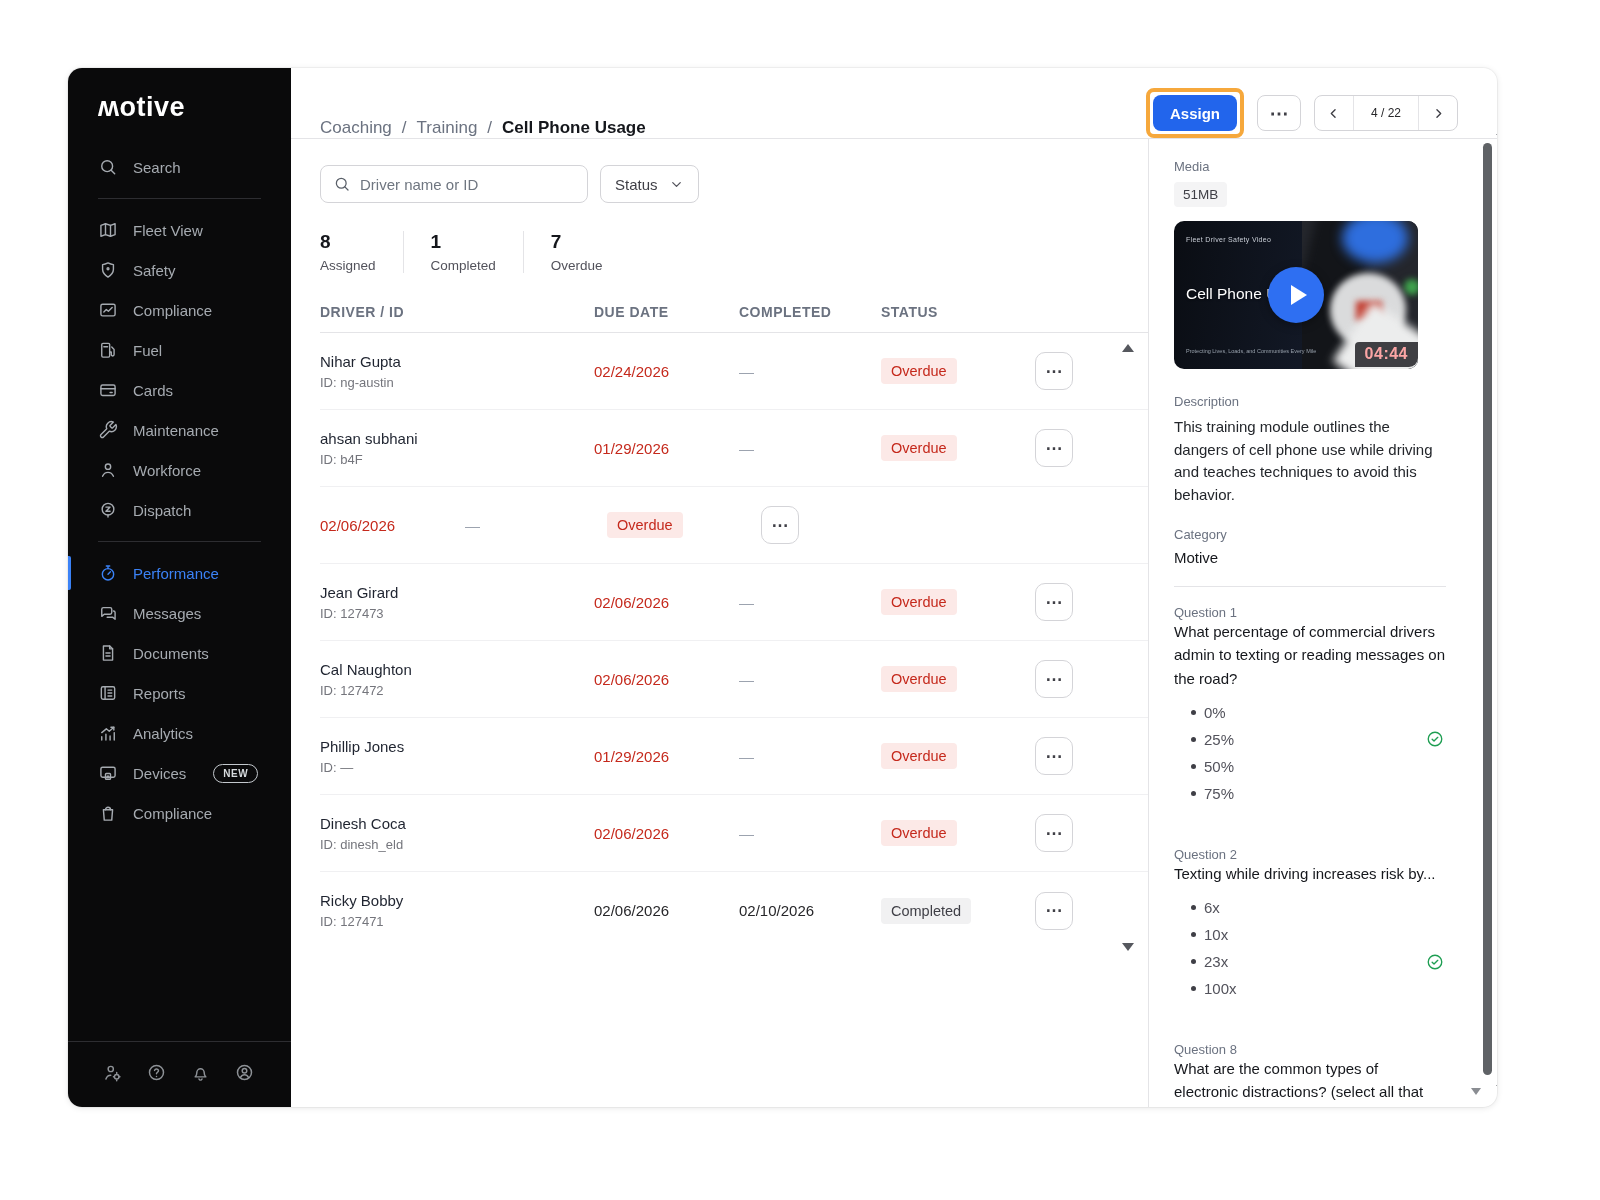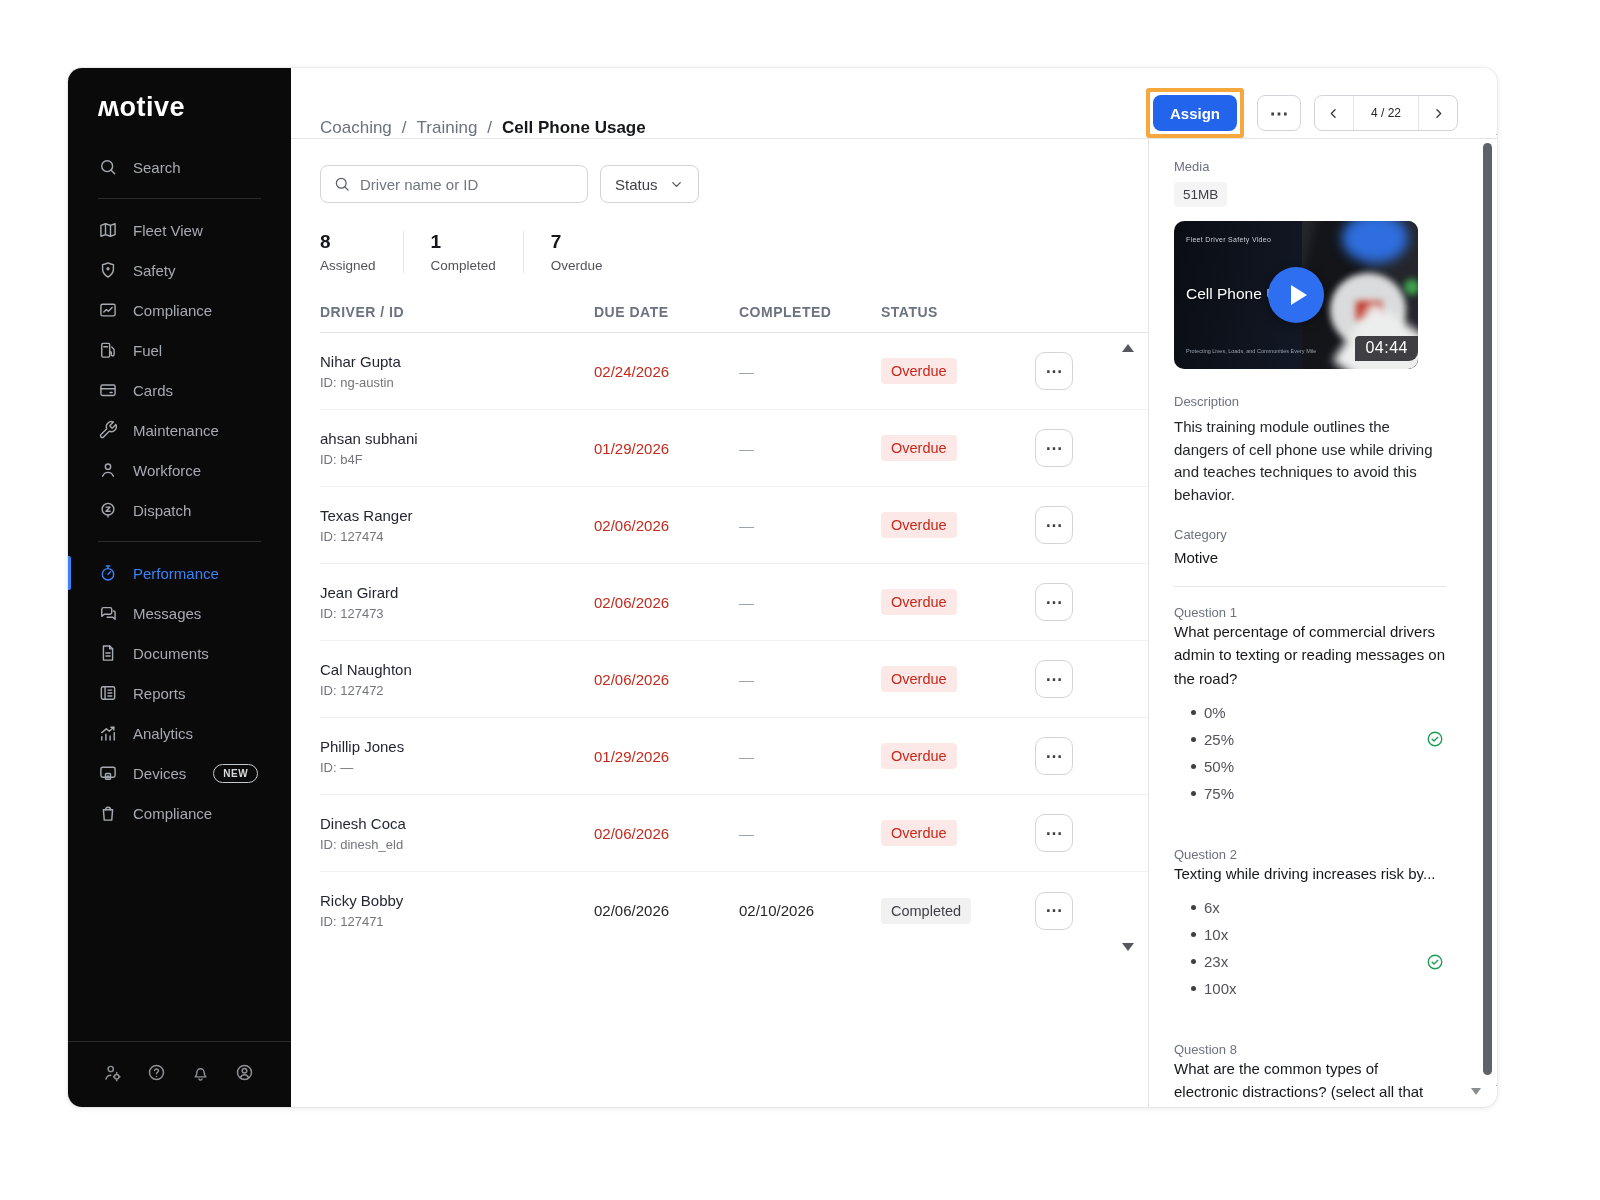--- a/index.html
+++ b/index.html
@@ -21,21 +21,21 @@
   .newpill{border:1.5px solid #c3c8cd;color:#d8dcdf;font-size:10px;font-weight:700;border-radius:999px;padding:3px 9px;letter-spacing:.5px;margin-left:12px}
   .sfooter{position:absolute;left:0;right:0;bottom:0;border-top:1px solid #2d2d31;display:flex;justify-content:space-between;padding:20px 36px 24px 34px;color:#8d9196}
   .sfooter .sicon svg{width:21px;height:21px}
 
   
   .right{flex:1;display:flex;flex-direction:column;min-width:0}
   .mheader{height:70px;flex-shrink:0;display:flex;align-items:flex-end;padding:0 39px 0 29px}
   .breadcrumb{display:flex;align-items:center;gap:10px;font-size:17px;color:#6b7280}
   .bc-current{color:#15171c;font-weight:700}
   .hcontrols{margin-left:auto;display:flex;align-items:center;gap:13px}
-  .assign-ring{border:4px solid #F6A83C;border-radius:3px;padding:3px;background:#fff}
+  .assign-ring{border:4px solid #F6A83C;border-radius:8px;padding:3px;background:#fff}
   .assign-btn{height:36px;padding:0 17px;background:#2265EC;color:#fff;border:none;border-radius:8px;font-size:15px;font-weight:700;font-family:inherit;cursor:pointer}
   .more-btn{width:44px;height:36px;border:1px solid #d4d4d8;border-radius:8px;background:#fff;color:#3f3f46;
             font-size:19px;font-weight:700;display:flex;align-items:center;justify-content:center;cursor:pointer}
   .pager{display:flex;height:36px;border:1px solid #d4d4d8;border-radius:8px;overflow:hidden;background:#fff}
   .pager-btn{width:38px;display:flex;align-items:center;justify-content:center;color:#3f3f46;cursor:pointer}
   .pager-btn svg{width:15px;height:15px}
   .pager-mid{display:flex;align-items:center;padding:0 17px;font-size:12px;color:#27272a;border-left:1px solid #e4e4e7;border-right:1px solid #e4e4e7}
 
   .body{flex:1;display:flex;border-top:1px solid #e4e4e7;min-height:0}
 
@@ -85,21 +85,21 @@
   .s-green{position:absolute;right:-2px;top:58px;width:16px;height:16px;border-radius:50%;background:#3fa34d;filter:blur(3px)}
   .s-gray{position:absolute;right:12px;top:52px;width:76px;height:74px;border-radius:50%;background:#dadbdc;filter:blur(3px)}
   .s-red{position:absolute;right:36px;top:80px;width:26px;height:20px;background:#c23b2e;filter:blur(3px)}
   .s-white{position:absolute;right:-26px;bottom:-26px;width:100px;height:72px;background:#eceded;transform:rotate(34deg);filter:blur(4px)}
   .v-brand{position:absolute;left:12px;top:15px;font-size:7px;color:#c9ced6;letter-spacing:.3px}
   .v-title{position:absolute;left:12px;top:64px;font-size:15.5px;color:#fff;text-shadow:0 1px 2px rgba(0,0,0,.5)}
   .v-tag{position:absolute;left:12px;bottom:15px;font-size:5.5px;color:#97a0ab}
   .v-play{position:absolute;left:50%;top:50%;transform:translate(-50%,-50%);width:56px;height:56px;border-radius:50%;
           background:#2E6FF2;display:flex;align-items:center;justify-content:center;box-shadow:0 2px 10px rgba(0,0,0,.35);cursor:pointer}
   .v-play::after{content:"";border-left:16px solid #fff;border-top:10px solid transparent;border-bottom:10px solid transparent;margin-left:5px}
-  .v-dur{position:absolute;right:0;bottom:8px;background:rgba(48,48,52,.92);color:#ffffff;font-weight:400;font-size:16px;
+  .v-dur{position:absolute;right:0;bottom:2px;background:rgba(48,48,52,.92);color:#fca5a5;font-weight:700;font-size:16px;
          padding:3px 10px 4px;border-radius:4px 0 9px 0;letter-spacing:.5px}
   .psec{margin-top:25px}
   .pdesc{font-size:15px;color:#23262b;line-height:1.5;margin-top:7px;width:270px}
   .pvalue{font-size:15px;color:#15171c;margin-top:7px}
   .pdivider{height:1px;background:#e4e4e7;margin:20px 0 18px;width:272px}
   .q-block{margin-top:20px}
   .q-block + .q-block{margin-top:40px}
   .q-text{font-size:15px;font-weight:400;color:#15171c;line-height:1.55;margin-top:0;width:272px}
   .q-opts{margin-top:9px;width:272px}
   .q-opt{display:flex;align-items:center;height:27px;padding-left:30px;position:relative;font-size:15px;color:#52525b}
@@ -406,24 +406,20 @@
           <div class="c2 tdue">01/29/2026</div>
           <div class="c3 tdash">—</div>
           <div class="c4"><span class="badge">Overdue</span></div>
           <div class="c5">
               <button class="row-action">
                 <span>⋯</span>
               </button>
             </div>
         </div>
         <div class="trow overdue">
-          <div class="c1">
-              <div class="tname">Texas Ranger</div>
-              <div class="tid">ID: 127474</div>
-            </div>
           <div class="c2 tdue">02/06/2026</div>
           <div class="c3 tdash">—</div>
           <div class="c4"><span class="badge">Overdue</span></div>
           <div class="c5">
               <button class="row-action">
                 <span>⋯</span>
               </button>
             </div>
         </div>
         <div class="trow overdue">

